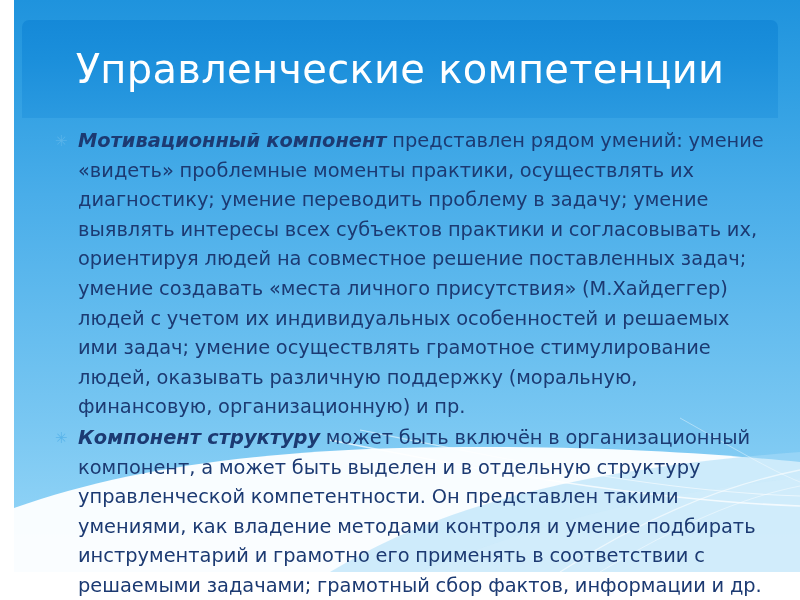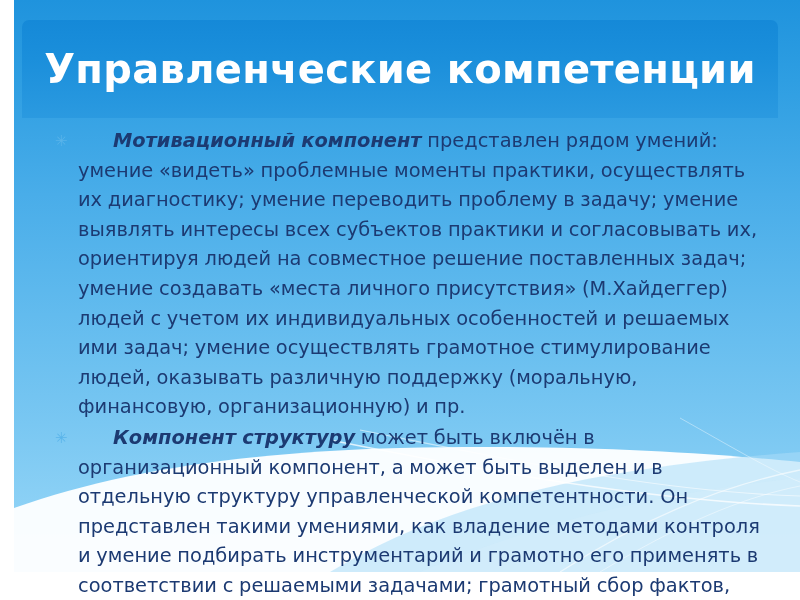--- a/index.html
+++ b/index.html
@@ -61,21 +61,21 @@
     left: 22px;
     top: 20px;
     width: 756px;
     height: 98px;
     display: flex;
     align-items: center;
     justify-content: center;
     color: #ffffff;
     font-family: "DejaVu Sans", sans-serif;
     font-size: 40px;
-    font-weight: 700;
+    font-weight: 400;
     letter-spacing: 0.3px;
     white-space: nowrap;
   }
 
   
   .body-area {
     position: absolute;
     left: 52px;
     top: 126px;
     width: 712px;
@@ -102,21 +102,20 @@
     color: #1c3a72;
     font-family: "DejaVu Sans", sans-serif;
     font-size: 19.4px;
     line-height: 29.6px;
     text-align: left;
     word-spacing: -0.4px;
   }
   .lead {
     font-weight: bold;
     font-style: italic;
-    margin-left: 35px;
   }
 </style>
 </head>
 <body>
 
 <div class="slide">
 
   <div class="bg-panel"></div>
 
   <svg class="waves" viewBox="0 0 800 600" preserveAspectRatio="none">

